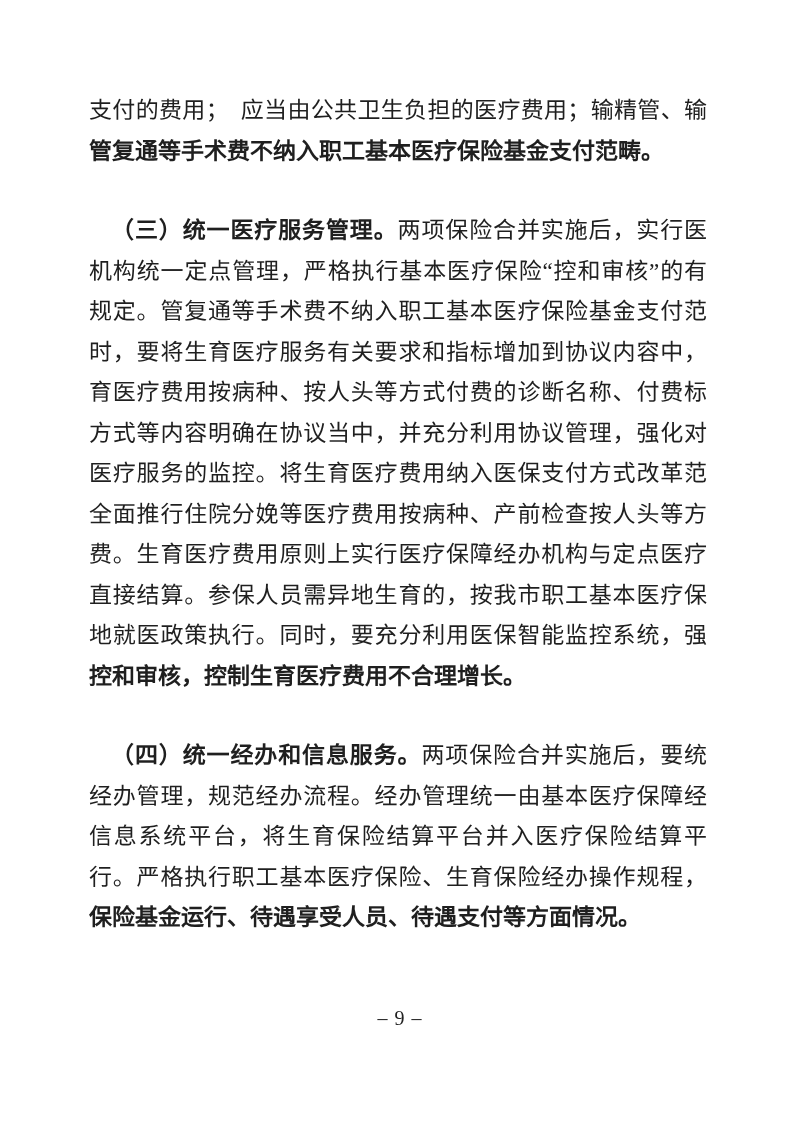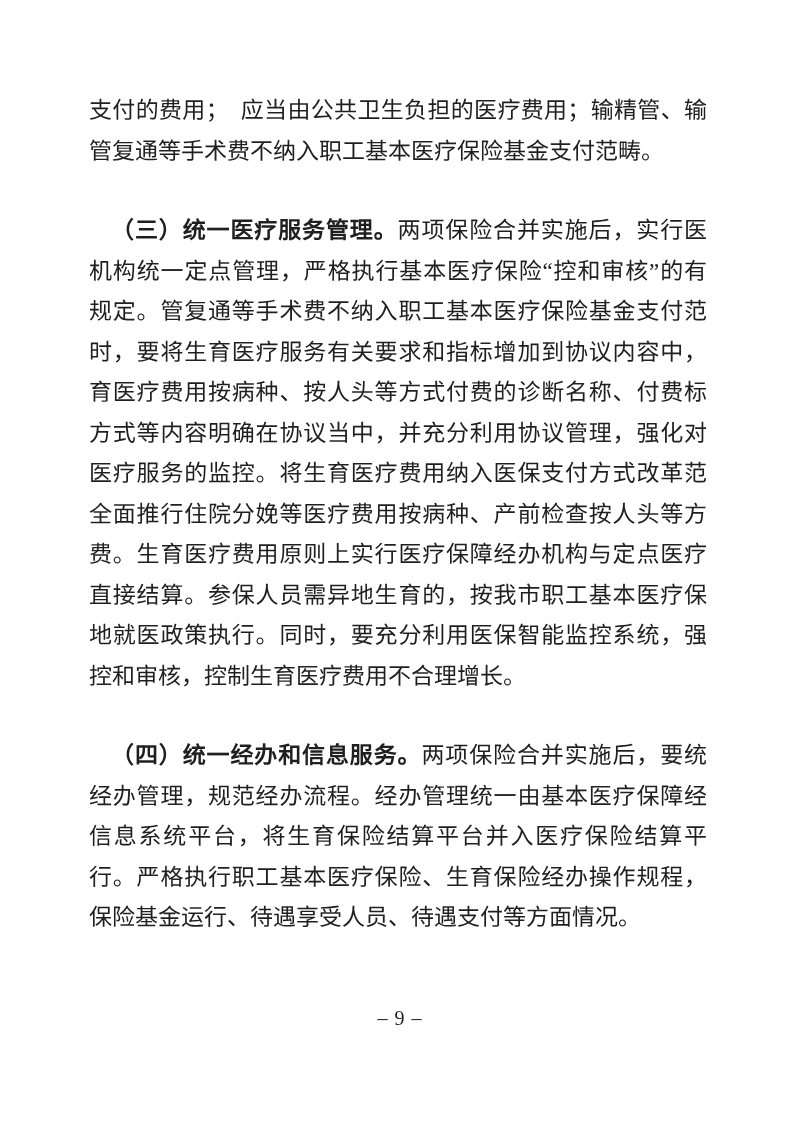--- a/index.html
+++ b/index.html
@@ -26,20 +26,21 @@
   }
   .line {
     height: 40.5px;
     overflow: hidden;
     text-align: justify;
     text-align-last: justify;
     white-space: normal;
   }
   .line.pend {
     text-align-last: left;
+    font-weight: bold;
   }
   .line.indent {
     text-indent: 22px;
     margin-top: 39px;
   }
   .lead {
     font-weight: 700;
   }
   .page-number {
     position: absolute;

